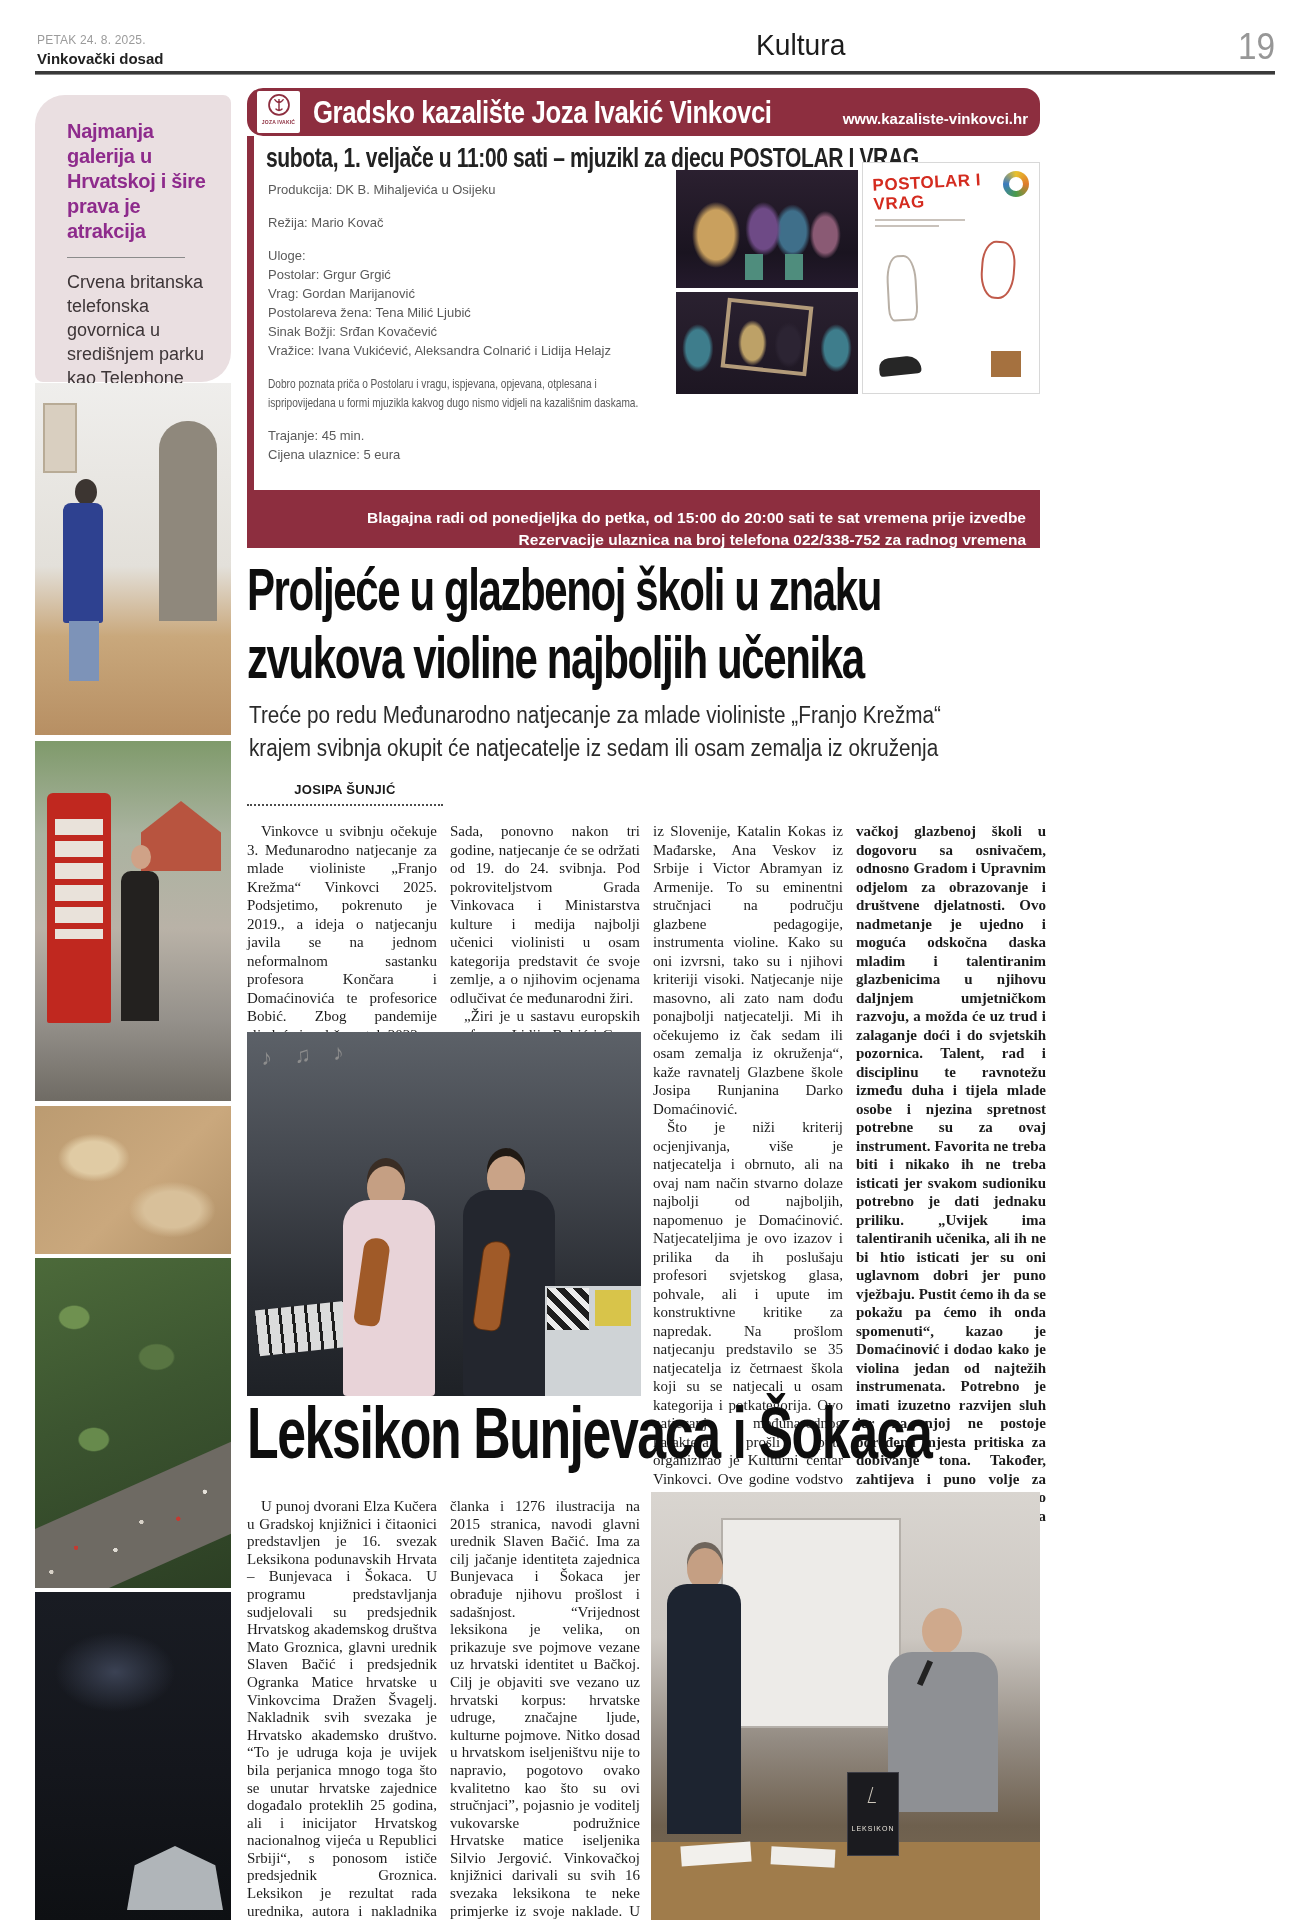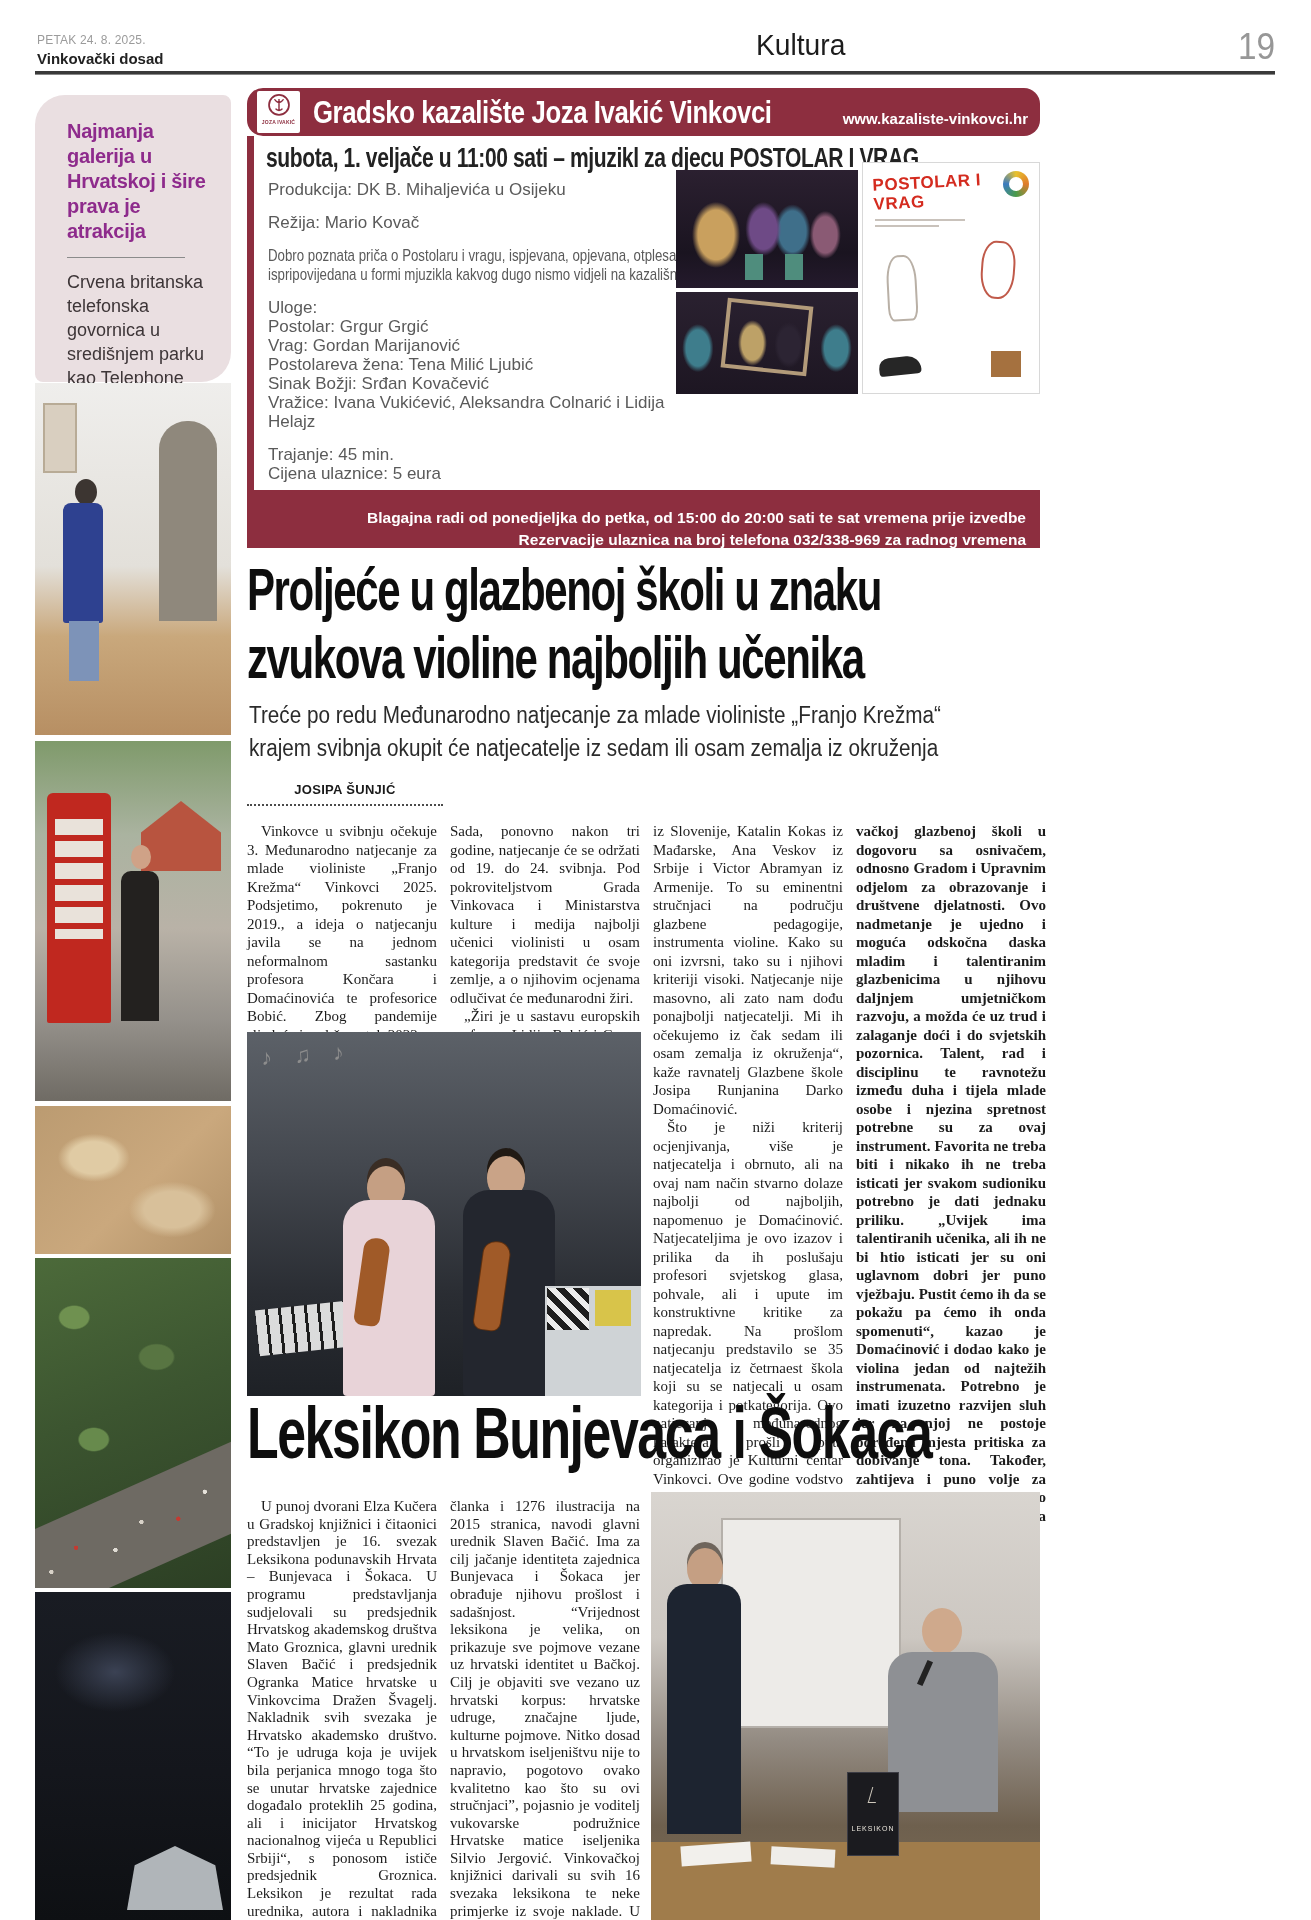--- a/index.html
+++ b/index.html
@@ -43,21 +43,21 @@
   
   .thr { position:absolute; left:247px; top:88px; width:793px; }
   .thr-bar { position:relative; height:48px; background:#8d2e3f;border-radius:16px; }
   .thr-logo { position:absolute; left:10px; top:3px; width:43px; height:42px; background:#fff; border-radius:2px; text-align:center; padding-top:2px; }
   .thr-logo svg { width:26px; height:26px; display:block; margin:0 auto; }
   .thr-logo-text { font-size:5px; font-weight:bold; color:#8d2e3f; letter-spacing:.2px; }
   .thr-name { position:absolute; left:66px; top:7px; font-size:31px; font-weight:bold; color:#fff; letter-spacing:-.5px; white-space:nowrap; transform:scaleX(.83); transform-origin:0 0; }
   .thr-url { position:absolute; right:12px; bottom:9px; font-size:15px; font-weight:bold; color:#fff; }
   .thr-body { position:relative; height:354px; background:#fff; border-left:7px solid #8d2e3f; }
   .thr-show { position:absolute; left:12px; top:7px; font-size:27px; font-weight:bold; color:#222; letter-spacing:-.5px; white-space:nowrap; transform:scaleX(.78); transform-origin:0 0; }
-  .thr-details { position:absolute; left:14px; top:44px; width:420px; font-size:17px; line-height:19px; color:#5a5a5a; }
+  .thr-details { position:absolute; left:14px; top:44px; width:420px; font-size:13px; line-height:19px; color:#5a5a5a; }
   .thr-details .grp { margin-bottom:14px; }
   .thr-desc { white-space:nowrap; transform:scaleX(.78); transform-origin:0 0; }
   .thr-stage1 { position:absolute; left:422px; top:34px; width:182px; height:118px; background:radial-gradient(40px 55px at 22% 55%, #c9a05e 0 45%, rgba(0,0,0,0) 60%), radial-gradient(30px 45px at 48% 50%, #6e4a86 0 45%, rgba(0,0,0,0) 60%), radial-gradient(30px 45px at 64% 52%, #3f6f8a 0 45%, rgba(0,0,0,0) 60%), radial-gradient(26px 40px at 82% 55%, #8a5a74 0 45%, rgba(0,0,0,0) 60%), linear-gradient(180deg,#2b2030 0%,#1a1420 70%,#241a2c 100%); }
   .st-chair { position:absolute; left:38%; bottom:8px; width:18px; height:26px; background:#4f8d7d; }
   .st-chair2 { left:60%; }
   .thr-stage2 { position:absolute; left:422px; top:156px; width:182px; height:102px; background:radial-gradient(26px 40px at 12% 55%, #3e7d8c 0 45%, rgba(0,0,0,0) 60%), radial-gradient(26px 40px at 88% 55%, #3e7d8c 0 45%, rgba(0,0,0,0) 60%), radial-gradient(24px 38px at 42% 50%, #bda167 0 45%, rgba(0,0,0,0) 60%), radial-gradient(24px 38px at 62% 52%, #2c2433 0 45%, rgba(0,0,0,0) 60%), linear-gradient(180deg,#2a2130 0%,#1d1622 100%); }
   .st-frame { position:absolute; left:48px; top:10px; width:86px; height:70px; border:4px solid #b39b7a; transform:rotate(6deg); }
   .thr-poster { position:absolute; left:608px; top:26px; width:178px; height:232px; background:#fff; border:1px solid #d8d8d8; overflow:hidden; }
   .po-title { position:absolute; left:10px; top:10px; color:#d42b1f; font-weight:bold; font-size:17px; line-height:19px; transform:rotate(-3deg); letter-spacing:.5px; }
   .po-rainbow { position:absolute; right:10px; top:8px; width:26px; height:26px; border-radius:50%; background:conic-gradient(#e8c22e,#e07b2a,#4a9b4a,#3a7bc0,#e8c22e); }
@@ -168,30 +168,30 @@
       <div class="thr-name">Gradsko kazalište Joza Ivakić Vinkovci</div>
       <div class="thr-url">www.kazaliste-vinkovci.hr</div>
     </div>
 
     <div class="thr-body">
       <div class="thr-show">subota, 1. veljače u 11:00 sati – mjuzikl za djecu POSTOLAR I VRAG</div>
       <div class="thr-details">
         <div class="grp">Produkcija: DK B. Mihaljevića u Osijeku</div>
         <div class="grp">Režija: Mario Kovač</div>
         <div class="grp">
-          <div class="thr-desc">Dobro poznata priča o Postolaru i vragu, ispjevana, opjevana, otplesana i</div>
-          <div class="thr-desc">ispripovijedana  u formi mjuzikla kakvog dugo nismo vidjeli na kazališnim daskama.</div>
-        </div>
-        <div class="grp">
           <div>Uloge:</div>
           <div>Postolar: Grgur Grgić</div>
           <div>Vrag: Gordan Marijanović</div>
           <div>Postolareva žena: Tena Milić Ljubić</div>
           <div>Sinak Božji: Srđan Kovačević</div>
           <div>Vražice: Ivana Vukićević, Aleksandra Colnarić i Lidija Helajz</div>
+        </div>
+        <div class="grp">
+          <div class="thr-desc">Dobro poznata priča o Postolaru i vragu, ispjevana, opjevana, otplesana i</div>
+          <div class="thr-desc">ispripovijedana  u formi mjuzikla kakvog dugo nismo vidjeli na kazališnim daskama.</div>
         </div>
         <div>Trajanje: 45 min.</div>
         <div>Cijena ulaznice: 5 eura</div>
       </div>
 
       <div class="thr-stage1">
         <div class="st-chair"></div>
         <div class="st-chair st-chair2"></div>
       </div>
       <div class="thr-stage2">
@@ -207,21 +207,21 @@
         <div class="po-line" style="top:62px; width:64px;"></div>
         <div class="po-devil"></div>
         <div class="po-figure"></div>
         <div class="po-shoe"></div>
         <div class="po-stool"></div>
       </div>
     </div>
 
     <div class="thr-foot">
       <div>Blagajna radi od ponedjeljka do petka, od 15:00 do 20:00 sati te sat vremena prije izvedbe</div>
-      <div>Rezervacije ulaznica na broj telefona 032/338-969 za radnog vremena</div>
+      <div>Rezervacije ulaznica na broj telefona 022/338-752 za radnog vremena</div>
     </div>
   </div>
 
   <div class="v-headline">
     <div>Proljeće u glazbenoj školi u znaku</div>
     <div>zvukova violine najboljih učenika</div>
   </div>
   <div class="v-sub">
     <div>Treće po redu Međunarodno natjecanje za mlade violiniste „Franjo Krežma“</div>
     <div>krajem svibnja okupit će natjecatelje iz sedam ili osam zemalja iz okruženja</div>

